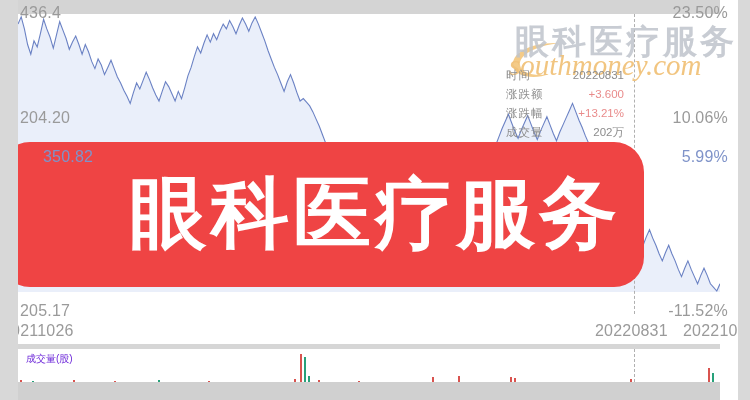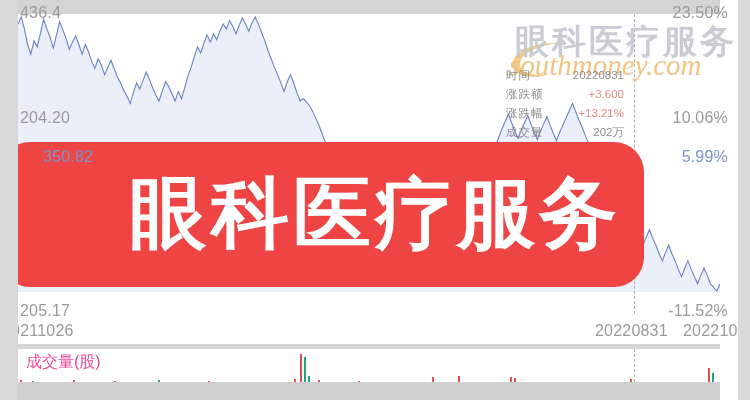--- a/index.html
+++ b/index.html
@@ -50,21 +50,21 @@
   
   #band{position:absolute;left:0;top:142px;width:644px;height:145px;background:#ef4444;z-index:30;border-radius:30px;}
   #band-dark{position:absolute;left:0;top:0;width:18px;height:145px;background:#6f93da;}
   #band-title{position:absolute;left:0;top:0;width:750px;height:145px;display:flex;align-items:center;
               justify-content:center;color:#ffffff;font-size:78px;font-weight:800;letter-spacing:4px;
               font-family:"DejaVu Sans","Liberation Sans",sans-serif;white-space:nowrap;}
 
   
   .axis-label.abovband{z-index:31;}
 
-  .vol-caption{position:absolute;left:26px;top:352px;font-size:16px;color:#ec4899;z-index:20;}
+  .vol-caption{position:absolute;left:26px;top:352px;font-size:10px;color:#6d28d9;z-index:20;}
 </style>
 </head>
 <body>
 
 <div id="stage">
 
   <div id="price-panel">
     <svg id="price-svg" viewBox="0 0 702 314" preserveAspectRatio="none">
       <defs>
         <clipPath id="clipP">

